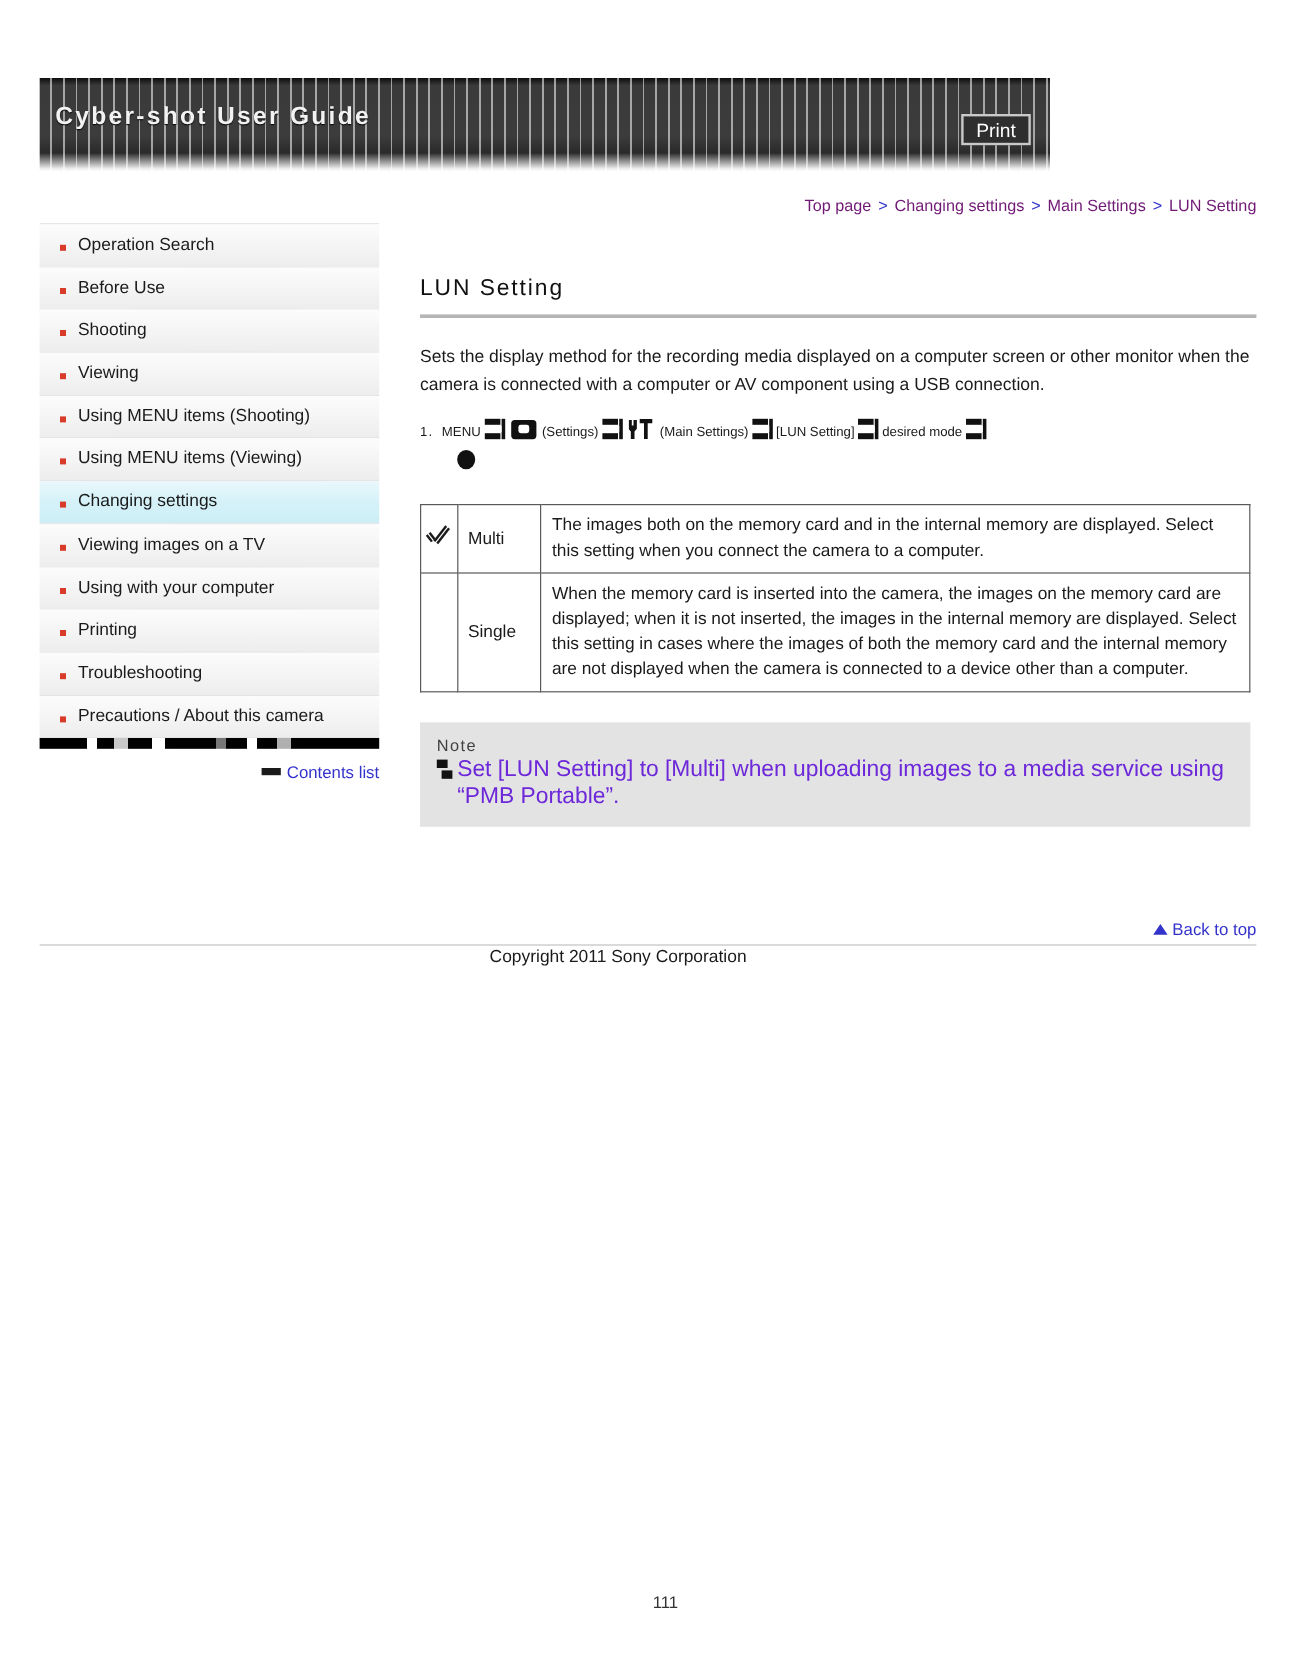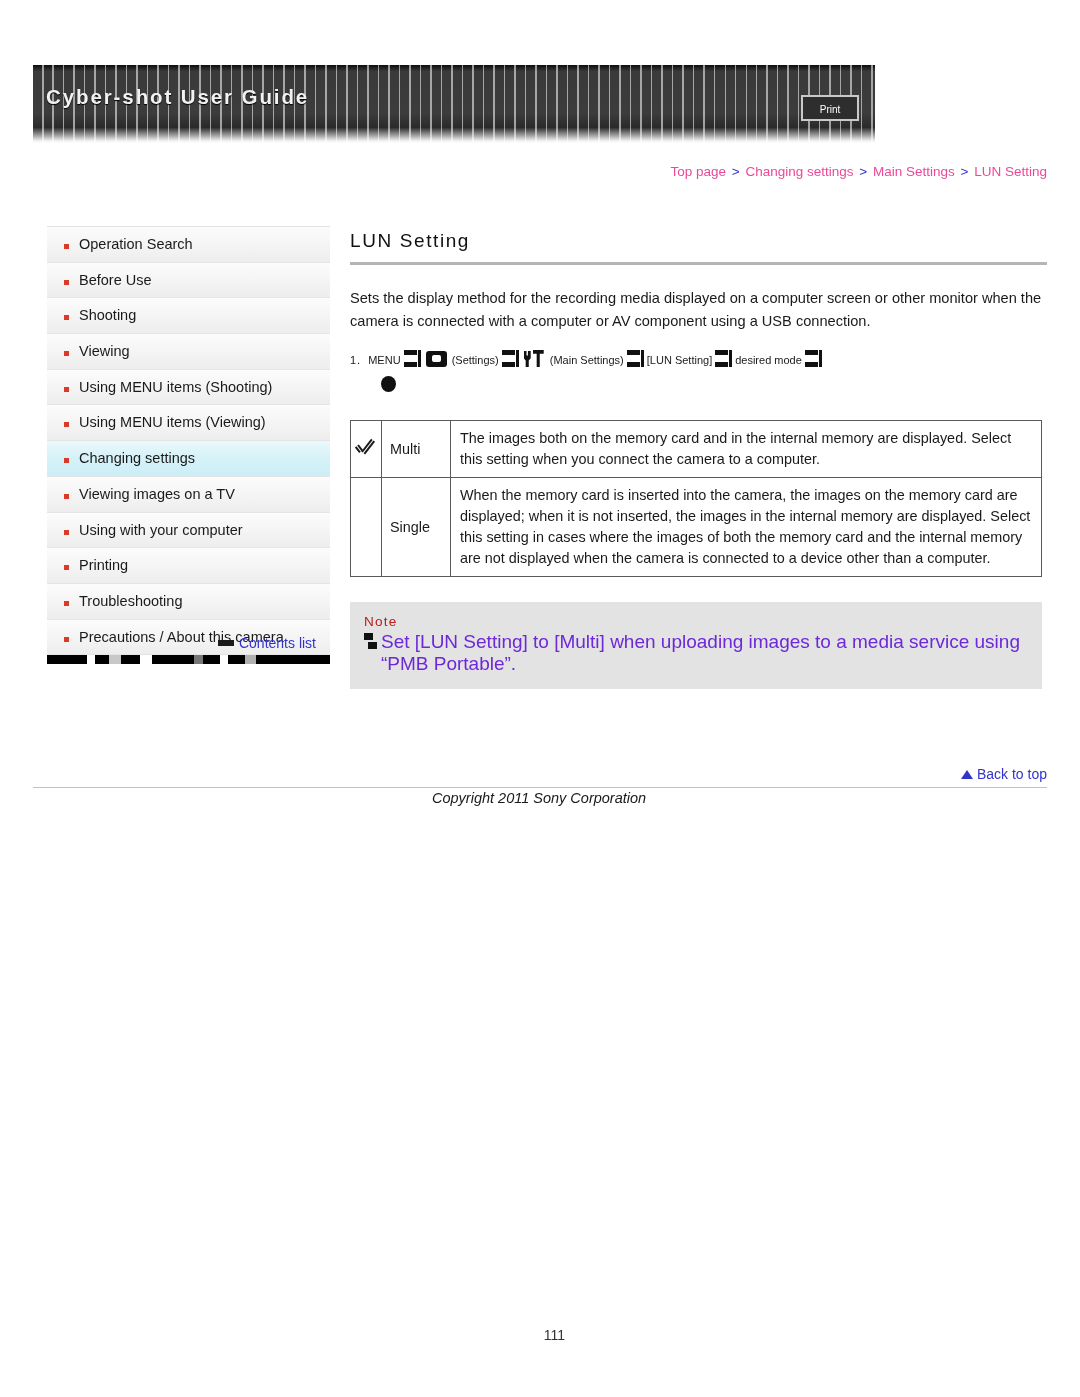--- a/index.html
+++ b/index.html
@@ -51,49 +51,48 @@
   }
   .print-btn {
     position: absolute;
     right: 16px;
     top: 30px;
     width: 58px;
     height: 26px;
     border: 2px solid #c9c9c9;
     background: #2e2e2e;
     color: #ffffff;
-    font-size: 10px;
+    font-size: 16px;
     line-height: 26px;
     text-align: center;
     box-sizing: border-box;
     cursor: pointer;
   }
 
   
   .breadcrumb {
     position: absolute;
     right: 33px;
     top: 164px;
     font-size: 13.5px;
     color: #3333cc;
     white-space: nowrap;
   }
   .breadcrumb .sep { color: #3333cc; margin: 0 2px; }
-  .breadcrumb a { color: #ec4899; text-decoration: none; }
+  .breadcrumb a { color: #701a75; text-decoration: none; }
 
   
   .sidebar {
     position: absolute;
-    left: 47px;
+    left: 33px;
     top: 186px;
     width: 283px;
     background: linear-gradient(to right, #fdfdfd 0%, #f7f7f7 60%, #ffffff 100%);
     border-top: 1px solid #e2e2e2;
     box-sizing: border-box;
-    margin-top: 40px;
   }
   .side-item {
     position: relative;
     height: 35.7px;
     line-height: 35.7px;
     padding-left: 32px;
     font-size: 14.5px;
     color: #1a1a1a;
     border-bottom: 1px solid #e4e4e4;
     background: linear-gradient(to bottom, #fcfcfc 0%, #f4f4f4 55%, #ededed 100%);
@@ -327,21 +326,21 @@
 
   
   .note-box {
     margin-top: 25px;
     background: #e3e3e3;
     padding: 12px 14px 14px 14px;
     width: 692px;
     box-sizing: border-box;
   }
   .note-label {
-    color: #b91c1c;
+    color: #404040;
     font-size: 13.6px;
     letter-spacing: 1.2px;
     margin-bottom: 2px;
   }
   .note-text {
     font-size: 19px;
     line-height: 22px;
     color: #6d28d9;
     position: relative;
     padding-left: 17px;
@@ -386,26 +385,25 @@
   .footer-rule {
     position: absolute;
     left: 33px;
     top: 787px;
     width: 1014px;
     height: 1px;
     background: #c2c2c2;
   }
   .copyright {
     position: absolute;
-    left: 432px;
+    left: 408px;
     top: 790px;
     font-size: 14.5px;
     color: #1a1a1a;
     white-space: nowrap;
-    font-style: italic;
   }
   .page-number {
     position: absolute;
     left: 16px;
     right: 0;
     top: 1327px;
     text-align: center;
     font-size: 14px;
     color: #333;
     padding-left: 13px;

